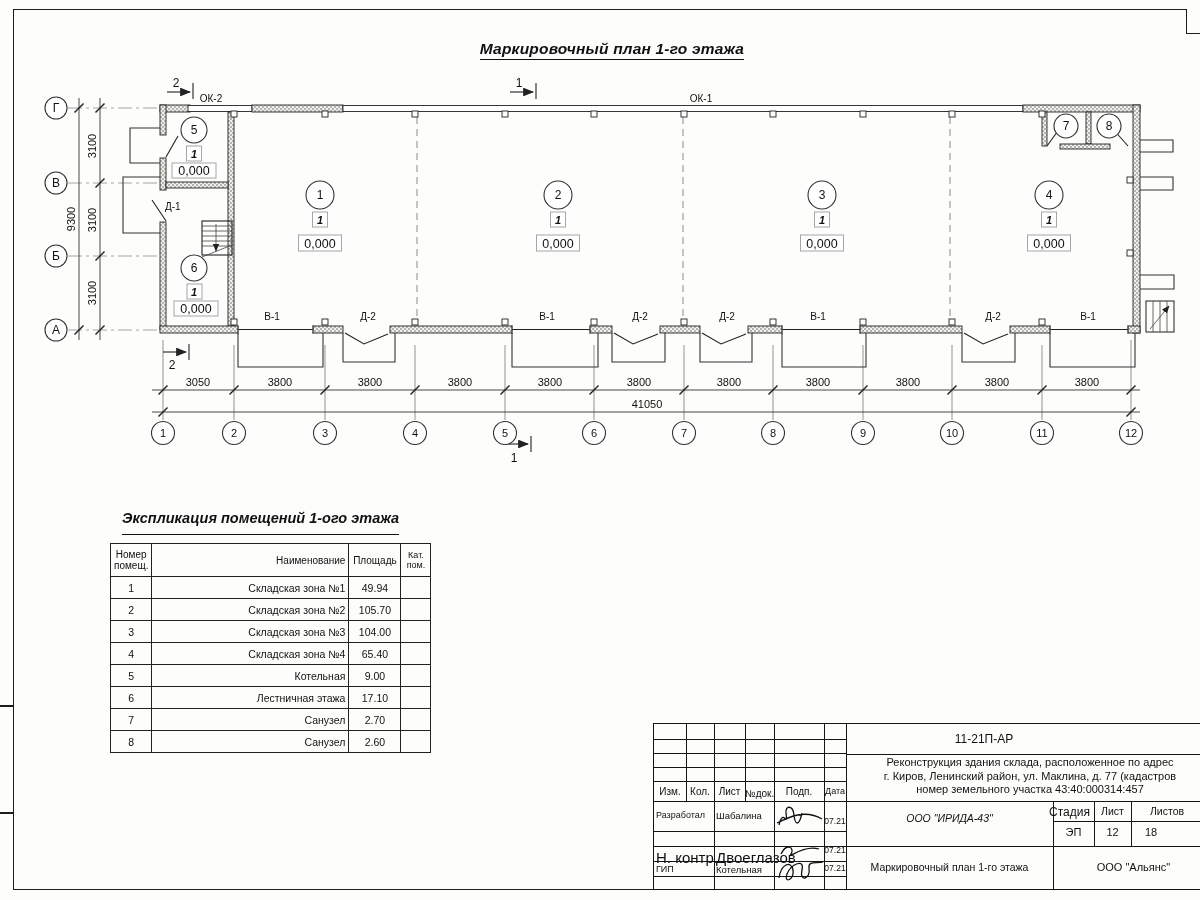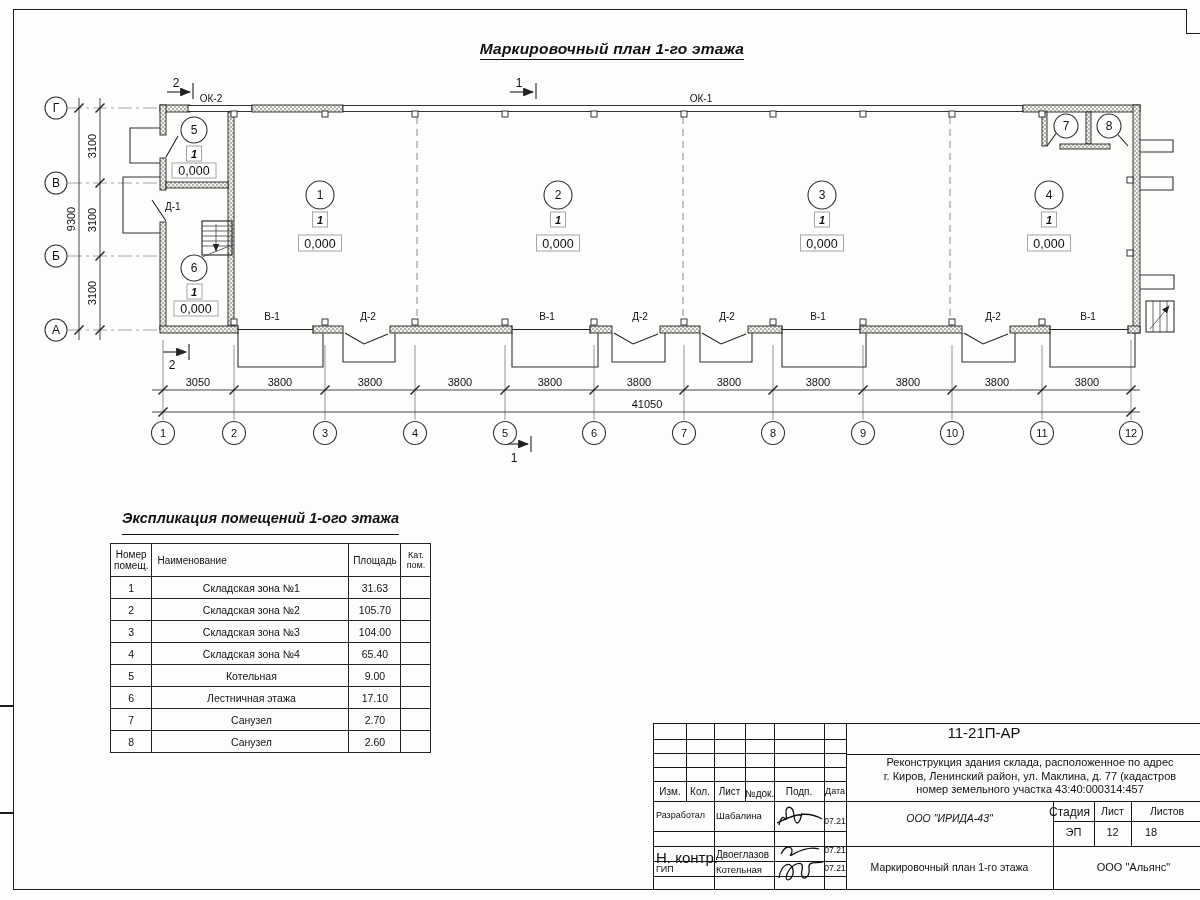--- a/index.html
+++ b/index.html
@@ -30,21 +30,21 @@
   .porch{fill:none;stroke:#333;stroke-width:1.1}
   .ebox{fill:#fff;stroke:#a6a6a6;stroke-width:1}
   .t10{font-size:10px}.t11{font-size:11px}.t12{font-size:12px}.t13{font-size:12.5px}
   .it{font-style:italic;font-weight:700}
   
   #rooms-table{left:110px;top:543px;border-collapse:collapse}
   #rooms-table td,#rooms-table th{border:1.4px solid #222;padding:0 3px;font-weight:400;
       font-size:10.5px;height:21px;background:#fff0}
   #rooms-table th{height:32px;font-size:10px;text-align:center}
   .c-num{width:33px;text-align:center}
-  .c-name{width:188px;text-align:center;padding-left:5px !important}
+  .c-name{width:188px;text-align:right;padding-left:5px !important}
   .c-area{width:45px;text-align:center}
   .c-cat{width:23px;text-align:center;font-size:9px !important}
   .total-lbl{text-align:right;font-size:10.5px}
   
   #stamp{left:653px;top:723px;width:560px;height:165px;border:1.8px solid #161616}
   #stamp .vl{position:absolute;top:0;width:1.2px;background:#161616}
   #stamp .hl{position:absolute;left:0;height:1.2px;background:#161616}
   #stamp .cell{position:absolute;font-size:10px;white-space:nowrap}
   #stamp .ctr{text-align:center}
 </style>
@@ -386,28 +386,28 @@
     <circle class="bub" cx="1131" cy="433" r="11.5"></circle>
       <text class="t11" x="1131" y="437" text-anchor="middle">12</text>
   </g>
 </svg>
 
 <div class="abs tbl-title"><span>Экспликация помещений 1-ого этажа</span></div>
 <table class="abs" id="rooms-table">
   <tbody>
       <tr>
     <th class="c-num">Номер помещ.</th>
-    <th class="c-name" style="text-align:left">Наименование</th>
+    <th class="c-name" style="text-align:right">Наименование</th>
     <th class="c-area">Площадь</th>
     <th class="c-cat">Кат. пом.</th>
   </tr>
   <tr>
         <td class="c-num">1</td>
         <td class="c-name">Складская зона №1</td>
-        <td class="c-area">31.63</td>
+        <td class="c-area">49.94</td>
         <td class="c-cat"></td>
       </tr>
   <tr>
         <td class="c-num">2</td>
         <td class="c-name">Складская зона №2</td>
         <td class="c-area">105.70</td>
         <td class="c-cat"></td>
       </tr>
   <tr>
         <td class="c-num">3</td>
@@ -464,37 +464,37 @@
   <div class="hl" style="top:43px;width:192px"></div>
   <div class="hl" style="top:57px;width:192px"></div>
   <div class="hl" style="top:77px;width:560px"></div>
   <div class="hl" style="top:30px;left:192px;width:368px"></div>
   <div class="hl" style="top:97px;left:399px;width:161px"></div>
   <div class="hl" style="top:107px;width:192px"></div>
   <div class="hl" style="top:122px;width:560px"></div>
   <div class="hl" style="top:137px;width:192px"></div>
   <div class="hl" style="top:152px;width:192px"></div>
 
-  <div class="cell ctr" style="left:250px;top:0;width:160px;font-size:15px">11-21П-АР</div>
+  <div class="cell ctr" style="left:250px;top:8px;width:160px;font-size:12px">11-21П-АР</div>
   <div class="cell ctr" style="left:192px;top:32px;width:368px;font-size:11px;line-height:13.5px;white-space:normal">
     <div>Реконструкция здания склада, расположенное по адрес</div>
     <div>г. Киров, Ленинский район, ул. Маклина, д. 77 (кадастров</div>
     <div>номер земельного участка 43:40:000314:457</div>
   </div>
   <div class="cell ctr" style="left:0;top:62px;width:32px">Изм.</div>
   <div class="cell ctr" style="left:32px;top:62px;width:28px">Кол.</div>
   <div class="cell ctr" style="left:60px;top:62px;width:31px">Лист</div>
   <div class="cell ctr" style="left:91px;top:64px;width:29px;font-size:10px">№док.</div>
   <div class="cell ctr" style="left:120px;top:62px;width:50px">Подп.</div>
   <div class="cell ctr" style="left:170px;top:62px;width:22px;font-size:9px">Дата</div>
   <div class="cell" style="left:2px;top:86px;font-size:9px">Разработал</div>
   <div class="cell" style="left:62px;top:86px;font-size:9.5px">Шабалина</div>
   <div class="cell ctr" style="left:170px;top:92px;width:22px;font-size:8.5px">07.21</div>
   <div class="cell" style="left:2px;top:125px;font-size:15px">Н. контр.</div>
-  <div class="cell" style="left:62px;top:125px;font-size:10px">Двоеглазов</div>
+  <div class="cell" style="left:62px;top:125px;font-size:15px">Двоеглазов</div>
   <div class="cell ctr" style="left:170px;top:121px;width:22px;font-size:8.5px">07.21</div>
   <div class="cell" style="left:2px;top:140px;font-size:9px">ГИП</div>
   <div class="cell" style="left:62px;top:140px;font-size:9.5px">Котельная</div>
   <div class="cell ctr" style="left:170px;top:139px;width:22px;font-size:8.5px">07.21</div>
   <div class="cell ctr" style="left:192px;top:88px;width:207px;font-size:10.5px;font-style:italic">ООО "ИРИДА-43"</div>
   <div class="cell ctr" style="left:395px;top:81px;width:41px;font-size:12px">Стадия</div>
   <div class="cell ctr" style="left:440px;top:81px;width:37px;font-size:10.5px">Лист</div>
   <div class="cell ctr" style="left:477px;top:81px;width:72px;font-size:10.5px">Листов</div>
   <div class="cell ctr" style="left:399px;top:102px;width:41px;font-size:11px">ЭП</div>
   <div class="cell ctr" style="left:440px;top:102px;width:37px;font-size:11px">12</div>

